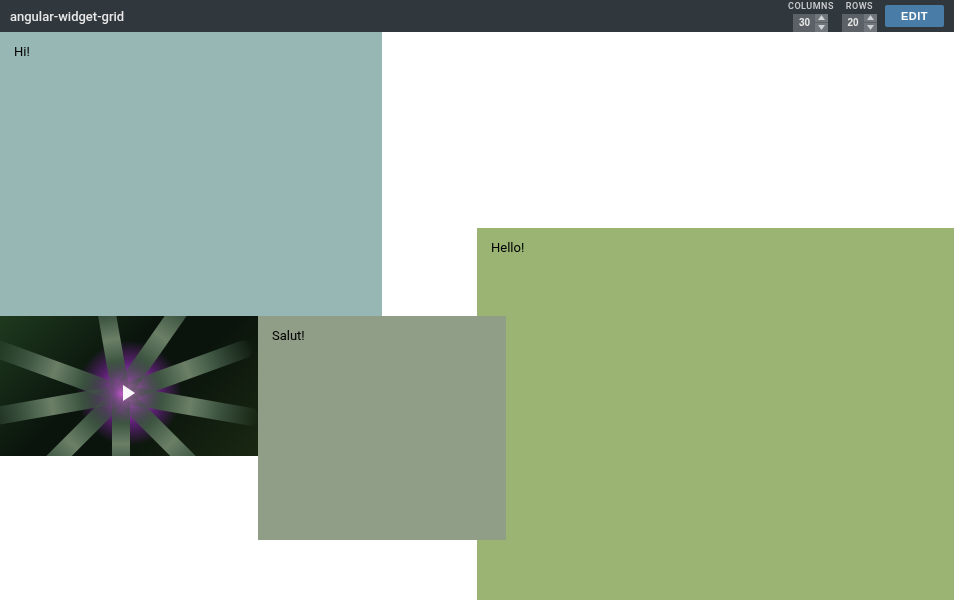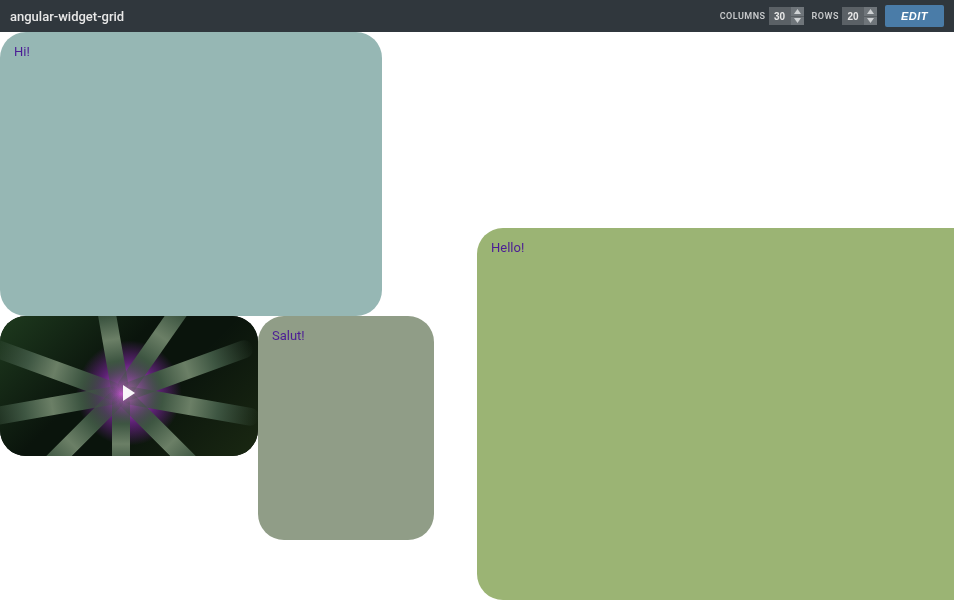--- a/index.html
+++ b/index.html
@@ -26,20 +26,21 @@
     }
     .header-controls {
       display: flex;
       align-items: center;
       gap: 8px;
     }
     .control-group {
       display: flex;
       align-items: center;
       gap: 3px;
+      flex-direction: column;
     }
     .control-label {
       font-size: 9px;
       letter-spacing: 0.5px;
       color: #c7c9cb;
       font-weight: 600;
     }
     .number-input-wrap {
       display: flex;
       align-items: stretch;
@@ -79,37 +80,35 @@
     .edit-btn {
       background: #4a7ca8;
       border: none;
       color: #ffffff;
       font-size: 11px;
       font-weight: 600;
       letter-spacing: 0.5px;
       padding: 5px 16px;
       cursor: pointer;
       border-radius: 2px;
-      font-style: italic;
     }
     .grid {
       position: relative;
       width: 954px;
       height: 568px;
     }
     .widget {
       position: absolute;
-      color: #4c1d95;
+      color: #000000;
       font-size: 13px;
       padding: 12px 14px;
-      border-radius: 26px;
     }
     .w1 { left: 0; top: 0; width: 382px; height: 284px; background: #96b7b4; }
     .w2 { left: 706px; top: 0; width: 248px; height: 120px; background: #97a8bd; }
-    .w3 { left: 258px; top: 284px; width: 176px; height: 224px; background: #909d87; }
+    .w3 { left: 258px; top: 284px; width: 248px; height: 224px; background: #909d87; }
     .w4 { left: 477px; top: 196px; width: 540px; height: 372px; background: #9bb474; }
     .w5 { left: 0; top: 284px; width: 258px; height: 140px; background: #0b140c; padding: 0; overflow: hidden; }
     .media-thumb {
       position: relative;
       width: 100%;
       height: 100%;
       background:
         radial-gradient(circle at 50% 55%, #d86fd4 0%, #a03db5 10%, #5b2172 20%, rgba(20,5,30,0) 35%),
         radial-gradient(circle at 50% 55%, rgba(255,190,255,0.9) 0%, rgba(255,190,255,0) 6%),
         linear-gradient(135deg, #1e3a1e 0%, #0a140c 40%, #0a140c 60%, #1a2812 100%);

